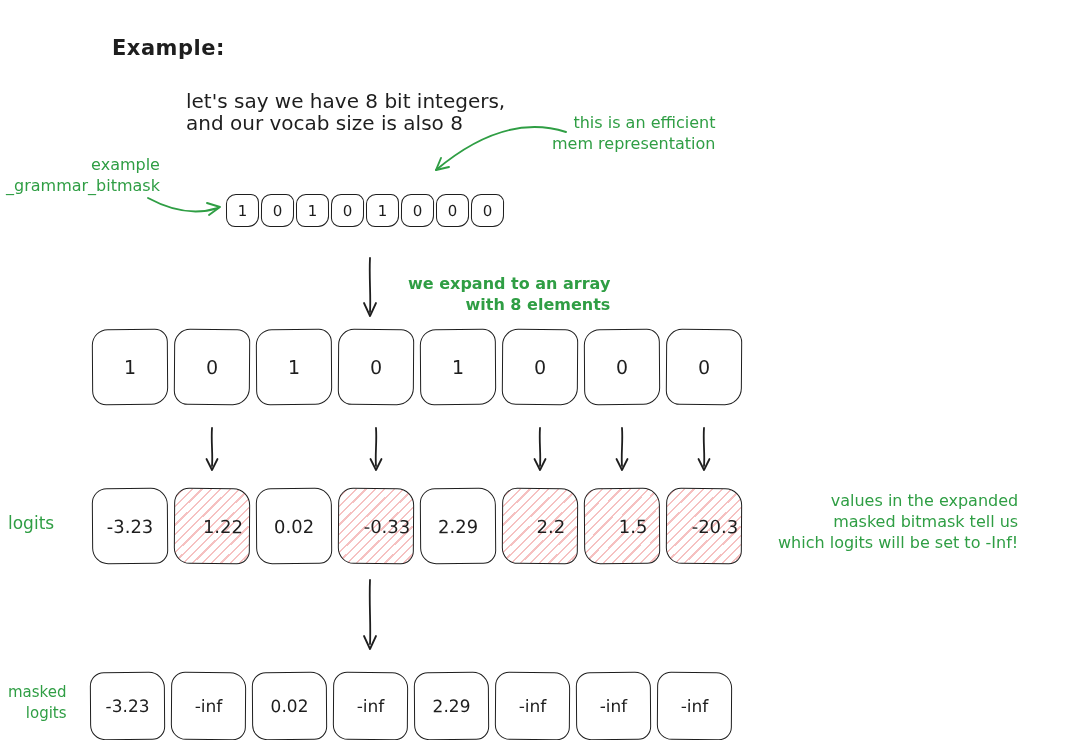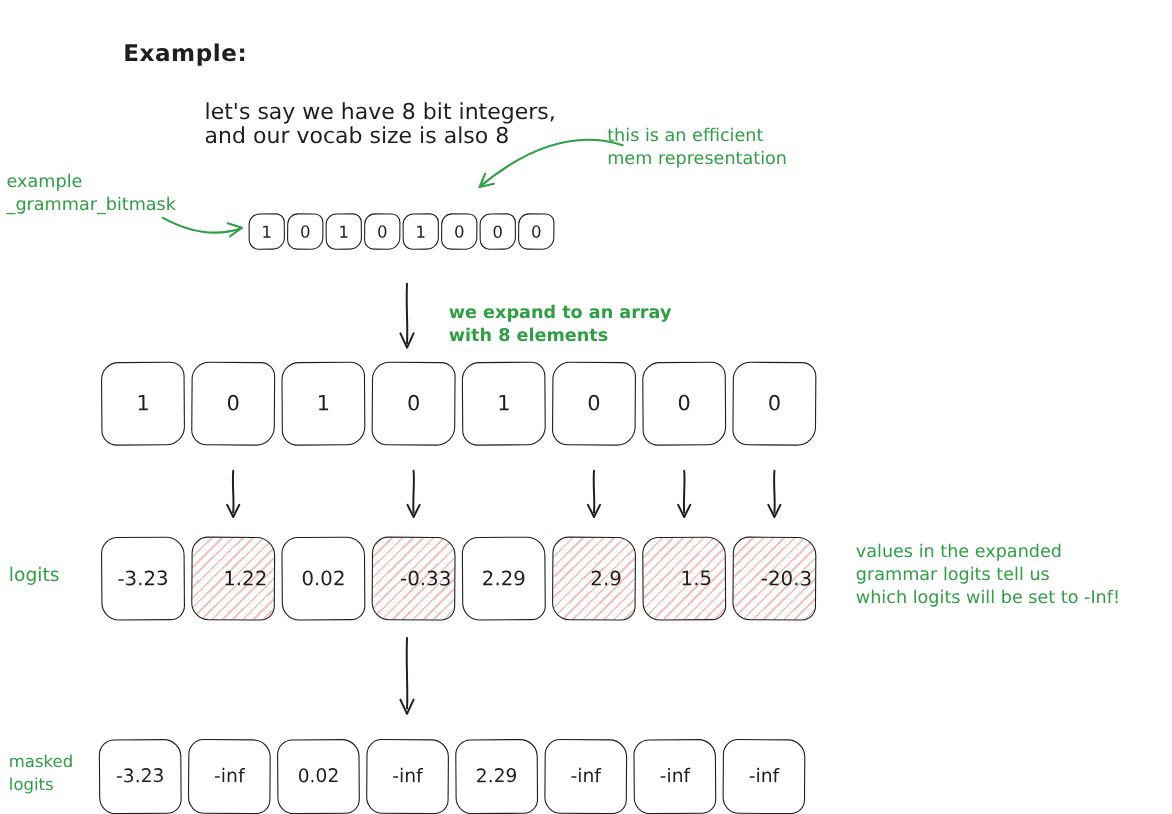--- a/index.html
+++ b/index.html
@@ -10,21 +10,21 @@
   }
   .canvas {
     position: relative;
     width: 1063px;
     height: 740px;
     background: #ffffff;
     overflow: hidden;
     margin-top: 26px;
   }
   .abs { position:absolute; }
-  .green { color: var(--green, #2f9e44); }
+  .green { color: var(--green, #2f9e44); text-align: right; }
   .title {
     left:112px; top:10px;
     font-size:21px; font-weight:600; letter-spacing:0.5px;
   }
   .intro {
     left:186px; top:64px;
     font-size:20px; line-height:22px; font-weight:500;
   }
   .note { font-size:16px; line-height:21px; font-weight:500; }
   .note-mem    { left:552px; top:86px; }
@@ -168,28 +168,28 @@
     <path class="ink-stroke" d="M3.5 33 L9 44 L14.5 33"></path>
   </svg>
 
   <div class="abs green label-logits">logits</div>
   <div class="cellrow logit-cells">
     <div class="cell">-3.23</div>
     <div class="cell hatched">1.22</div>
     <div class="cell">0.02</div>
     <div class="cell hatched">-0.33</div>
     <div class="cell">2.29</div>
-    <div class="cell hatched">2.9</div>
+    <div class="cell hatched">2.2</div>
     <div class="cell hatched">1.5</div>
     <div class="cell hatched">-20.3</div>
   </div>
 
   <div class="abs note green note-values">
     <div>values in the expanded</div>
-    <div>grammar logits tell us</div>
+    <div>masked bitmask tell us</div>
     <div>which logits will be set to -Inf!</div>
   </div>
 
   <svg class="arrow" style="left:360px; top:552px;" width="20" height="76" viewBox="0 0 20 76">
     <path class="ink-stroke" d="M10 2 C 9 26, 11 48, 10 66"></path>
     <path class="ink-stroke" d="M4 58 L10 71 L16 58"></path>
   </svg>
 
   <div class="abs green label-masked">
     <div>masked</div>

